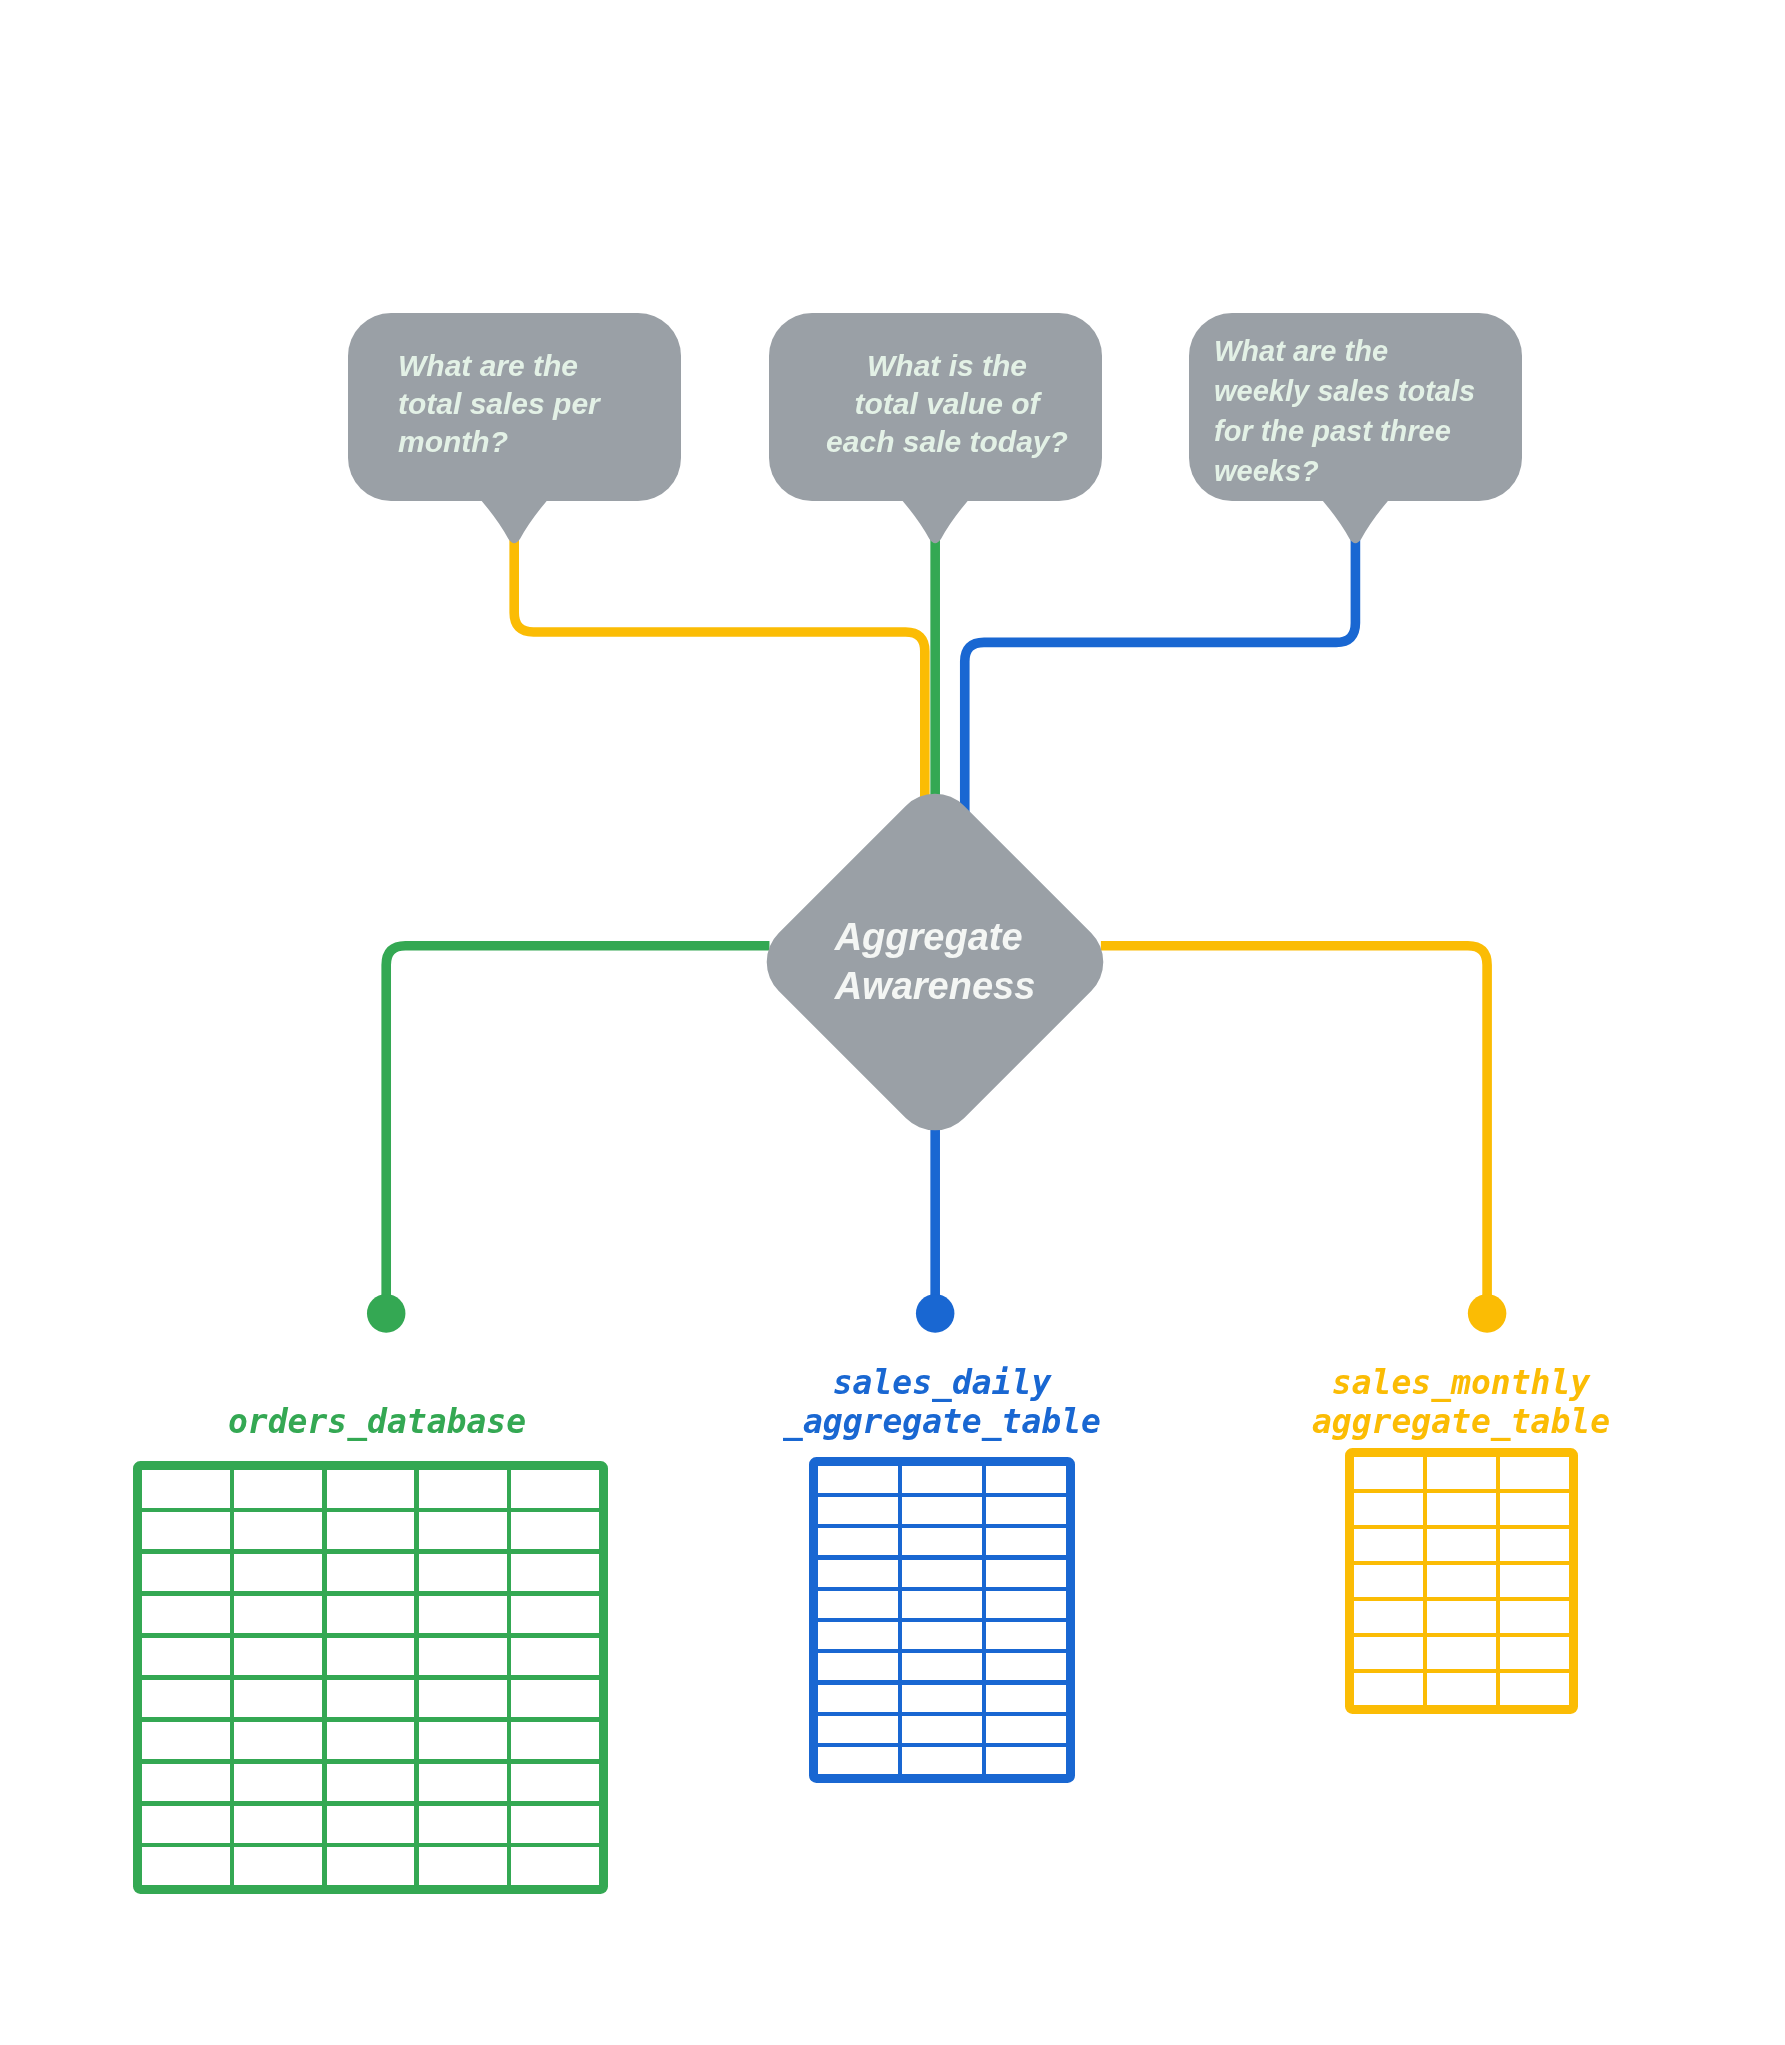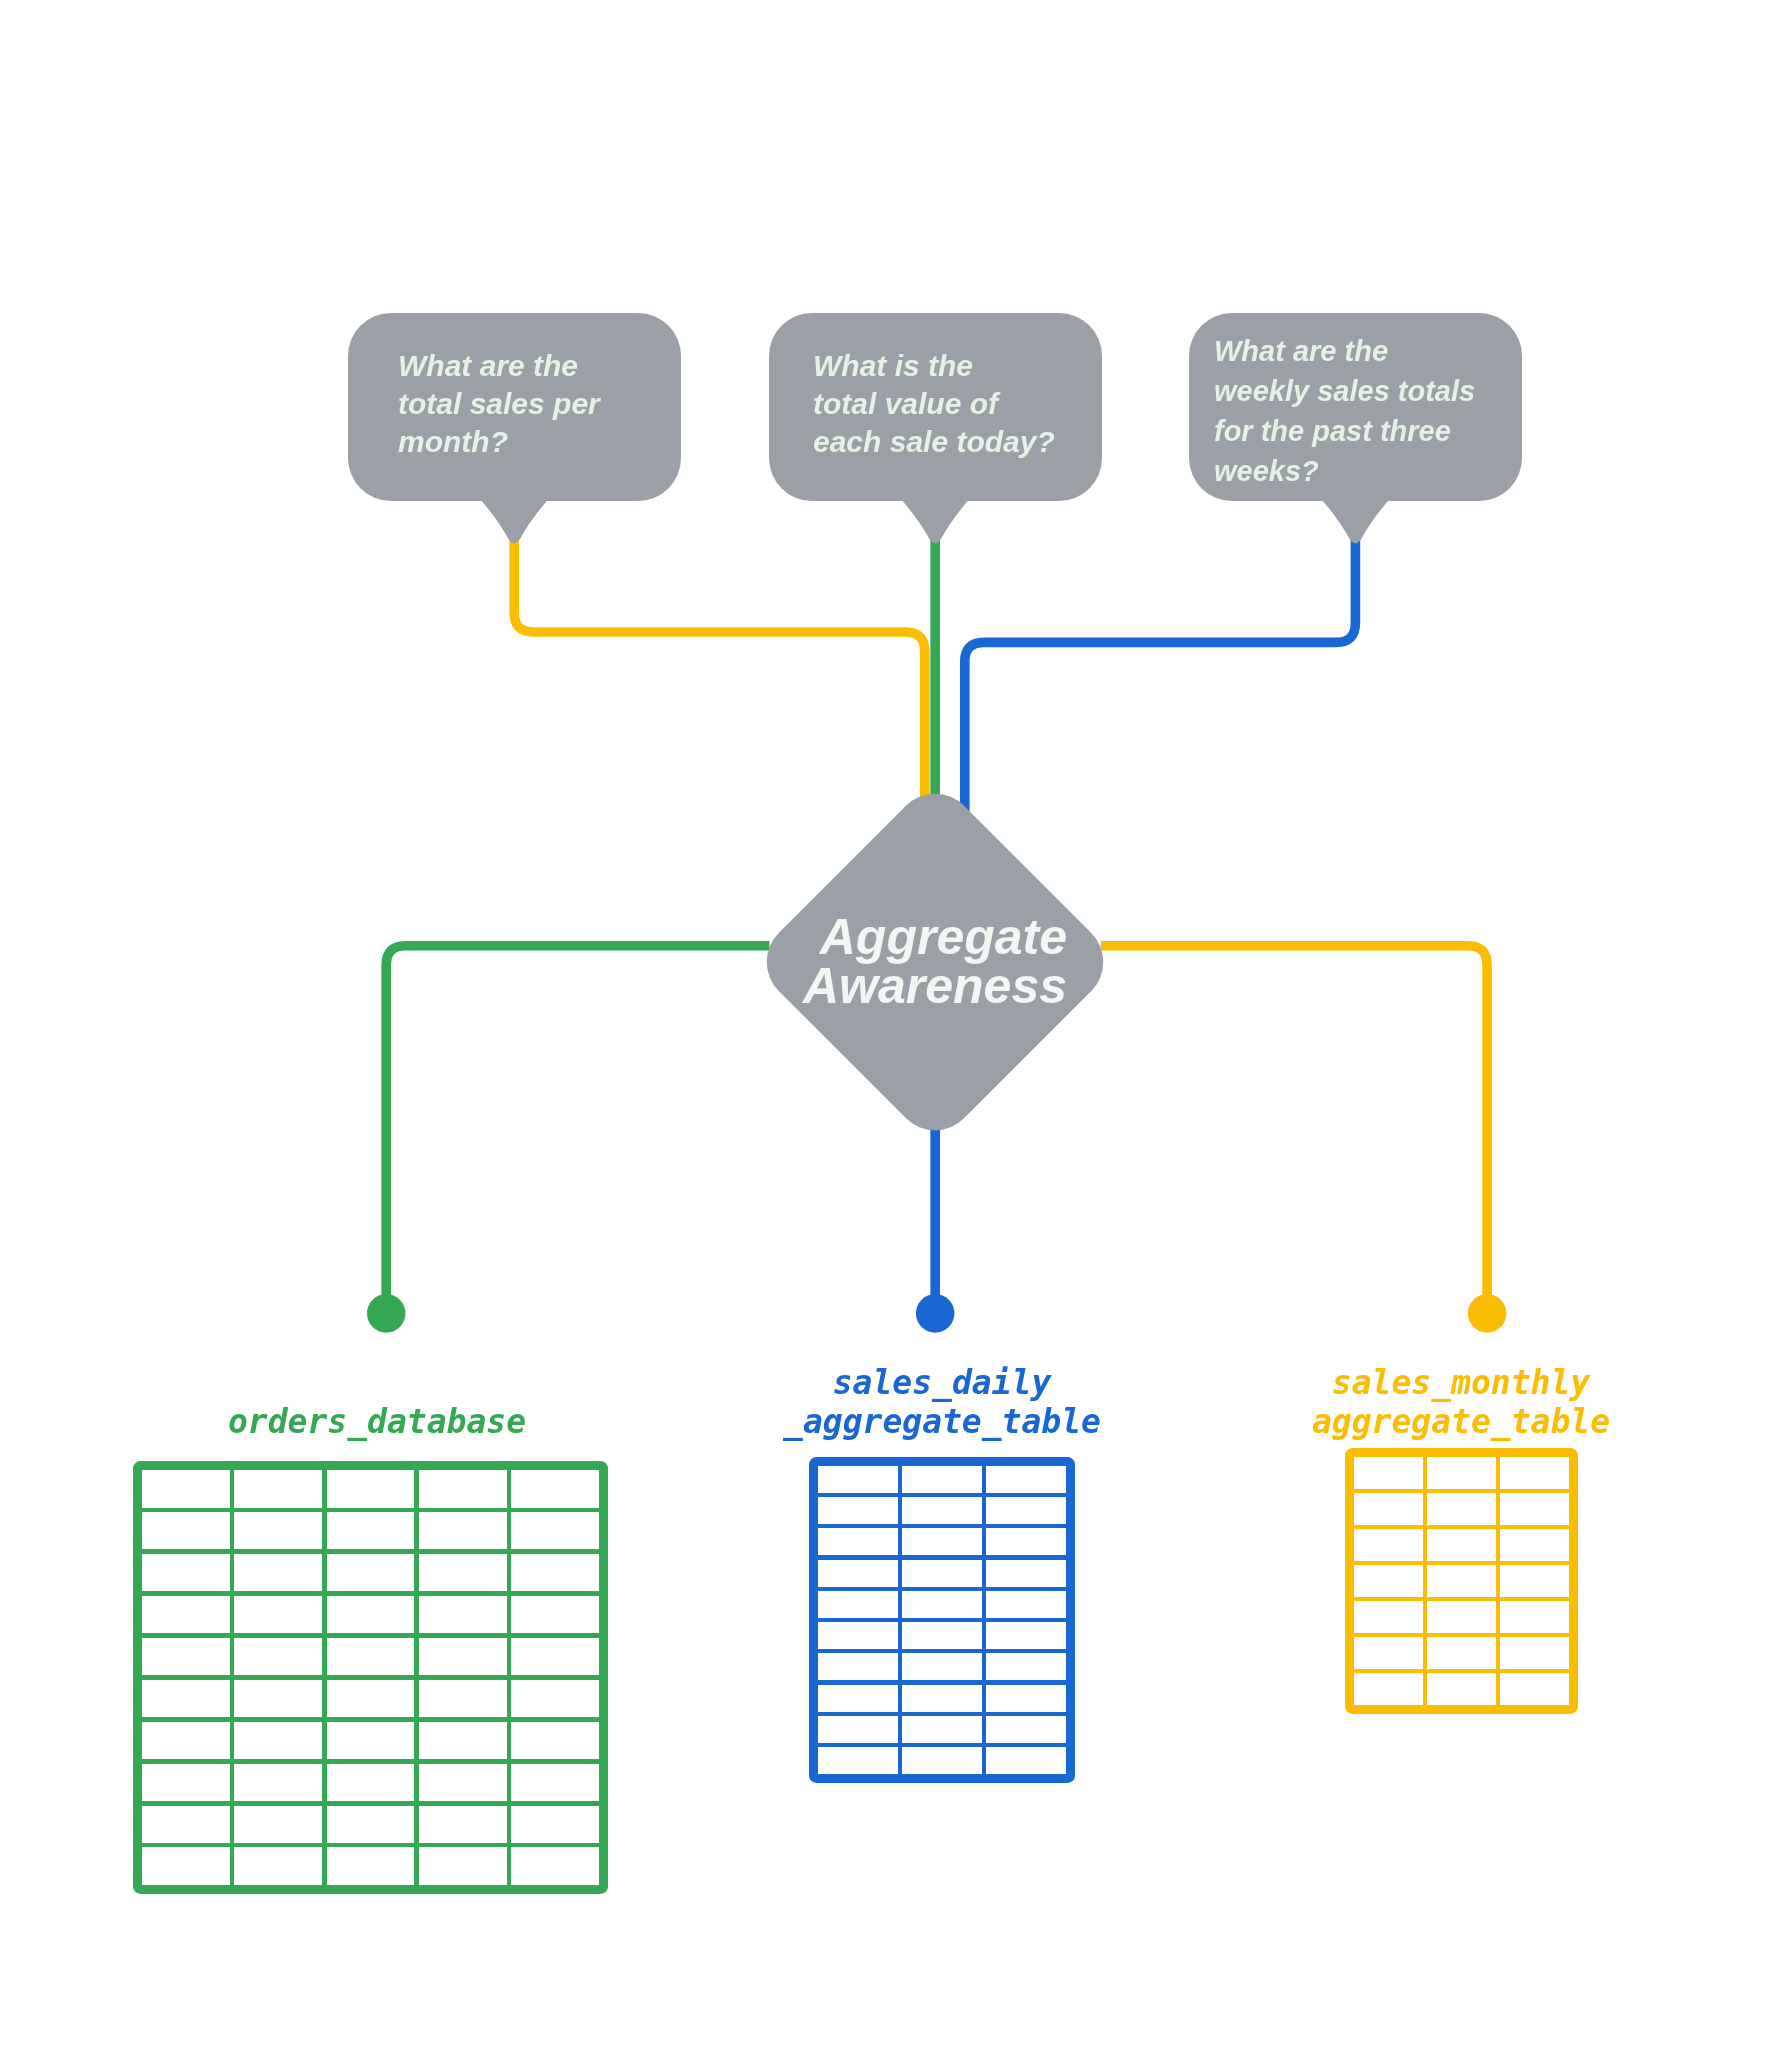--- a/index.html
+++ b/index.html
@@ -26,39 +26,39 @@
     top:313px;width:333px;height:188px;
     background:var(--gray);
     border-radius:43px;
     box-sizing:border-box;
     color:var(--bubble_text);
     font-weight:bold;
     font-size:30px;line-height:38px;
     white-space:pre-line;
   }
   .bubble.b1{left:348px;padding:34px 12px 0 50px;}
-  .bubble.b2{left:769px;padding:34px 12px 0 44px;}
+  .bubble.b2{left:769px;padding:34px 12px 0 35px;text-align:center;}
   .bubble.b3{left:1189px;padding:18px 9px 0 25px;font-size:29px;line-height:40px;}
 
   .diamond{
     position:absolute;
     left:804px;top:831px;
     width:262px;height:262px;
     background:var(--gray);
     border-radius:41px;
     transform:rotate(45deg);
   }
   .diamond-label{
     position:absolute;
     left:935px;top:962px;
     transform:translate(-50%,-50%);
     color:var(--diamond_text);
     font-weight:bold;
-    font-size:50px;line-height:49px;
-    text-align:right;
+    font-size:38px;line-height:49px;
+    text-align:left;
     white-space:pre-line;
   }
 
   .dtable{
     position:absolute;
     display:grid;
     gap:4.4px;
     border-style:solid;
     border-width:9px;
     border-radius:7.4px;

